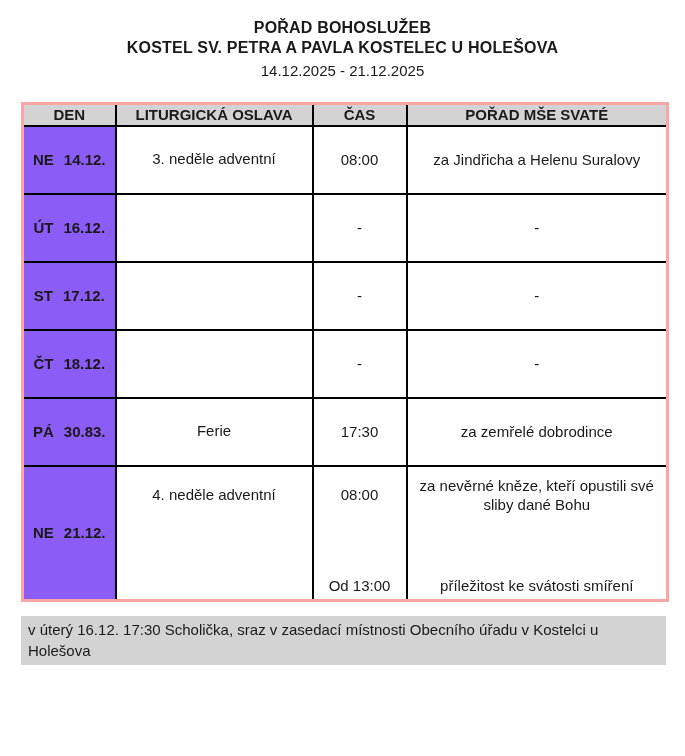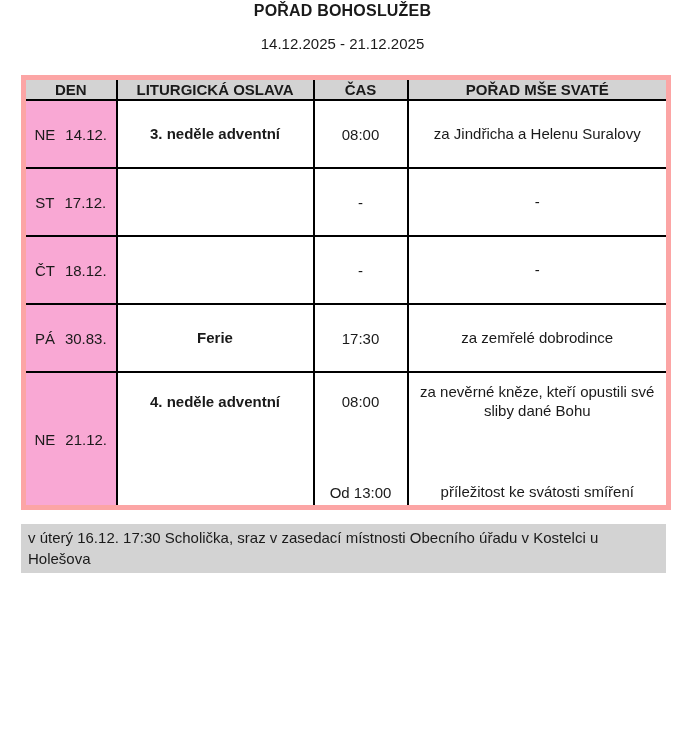--- a/index.html
+++ b/index.html
@@ -2,81 +2,82 @@
 <html><head>
 <meta charset="utf-8">
 <style>
   * { margin:0; padding:0; box-sizing:border-box; }
   html,body {
     width:685px; height:756px;
     background:#ffffff;
     font-family:"Liberation Sans", sans-serif;
     color:#1a1a1a;
   }
-  .titles { text-align:center; padding-top:1px; }
+  .titles { text-align:center; padding-top:18px; }
   .title-line { font-weight:bold; font-size:16px; line-height:20px; letter-spacing:.2px; }
-  .date-line { font-size:15px; line-height:20px; margin-top:13px; }
+  .date-line { font-size:15px; line-height:20px; margin-top:3px; }
 
   table.schedule {
     border-collapse:collapse;
     table-layout:fixed;
     width:645px;
     margin:21px 0 0 21px;
-    border:5px solid #fca5a5;
+    border:3px solid #fca5a5;
   }
   .schedule th, .schedule td {
     border:2px solid #000;
     text-align:center;
     vertical-align:middle;
     font-size:15px;
     padding:2px 4px;
     overflow:hidden;
   }
   .schedule thead th {
     background:#d3d3d3;
     font-weight:bold;
     height:22px;
     padding:1px 4px;
   }
   .schedule td.day {
-    background:#f9a8d4;
-    font-weight:normal;
+    background:#8b5cf6;
+    font-weight:bold;
     white-space:nowrap;
   }
   .schedule td.day .gap { display:inline-block; width:10px; }
   .schedule tbody tr { height:68px; }
   .schedule tbody tr.tall { height:90px; }
   .tall td.stacked { padding:0 4px; vertical-align:top; }
   .sub-top {
     height:58px;
     display:flex; align-items:center; justify-content:center;
     line-height:1.25;
   }
   .sub-bottom {
     height:26px;
     display:flex; align-items:center; justify-content:center;margin-top:48px;
   }
-  .cele-cell { line-height:1.25;font-weight:bold; }
+  .cele-cell { line-height:1.25; }
   .int-cell  { line-height:1.3; }
 
   .footer-note {
     width:645px;
     margin:14px 0 1px 21px;
     background:#d3d3d3;
     font-size:15px;
     line-height:21px;
     padding:3px 7px 4px 7px;
     text-align:left;
   }
 </style>
 </head>
 <body>
 
 <div class="titles">
   <div class="title-line">POŘAD BOHOSLUŽEB</div>
+  <div class="title-line">KOSTEL SV. PETRA A PAVLA KOSTELEC U HOLEŠOVA</div>
   <div class="date-line">14.12.2025 - 21.12.2025</div>
 </div>
 
 <table class="schedule">
   <colgroup>
     <col style="width:93px">
       <col style="width:197px">
       <col style="width:94px">
       <col style="width:261px">
   </colgroup>
@@ -87,20 +88,26 @@
       <th>ČAS</th>
       <th>POŘAD MŠE SVATÉ</th>
     </tr>
   </thead>
   <tbody>
     <tr>
       <td class="day"><span>NE</span><span class="gap"></span><span>14.12.</span></td>
       <td class="cele-cell">3. neděle adventní</td>
       <td>08:00</td>
       <td class="int-cell">za Jindřicha a Helenu Suralovy</td>
+    </tr>
+    <tr>
+      <td class="day"><span>ÚT</span><span class="gap"></span><span>16.12.</span></td>
+      <td class="cele-cell"></td>
+      <td>-</td>
+      <td class="int-cell">-</td>
     </tr>
     <tr>
       <td class="day"><span>ST</span><span class="gap"></span><span>17.12.</span></td>
       <td class="cele-cell"></td>
       <td>-</td>
       <td class="int-cell">-</td>
     </tr>
     <tr>
       <td class="day"><span>ČT</span><span class="gap"></span><span>18.12.</span></td>
       <td class="cele-cell"></td>

